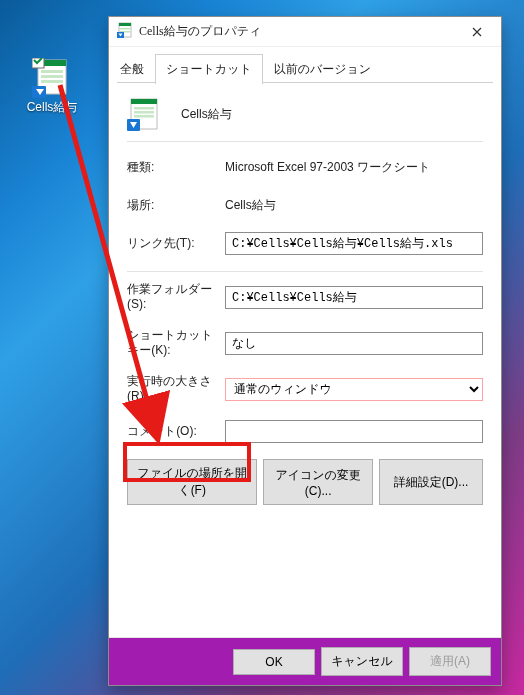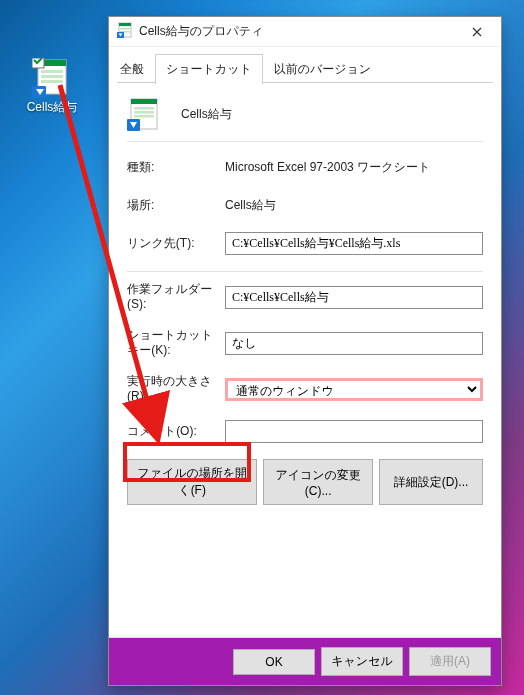--- a/index.html
+++ b/index.html
@@ -52,21 +52,21 @@
 
     .titlebar {
       height: 30px;
       display: flex;
       align-items: center;
       padding: 0 4px 0 8px;
       background: #fff;
       border-bottom: 1px solid #eee;
     }
     .titlebar .titleicon { margin-right: 6px; }
-    .titlebar .titletext { flex: 1; color: #222; font-size: 12px; }
+    .titlebar .titletext { flex: 1; color: #222; font-size: 12px; font-family: Liberation Serif, serif; }
     .titlebar .close {
       width: 40px;
       height: 28px;
       display: flex;
       align-items: center;
       justify-content: center;
       color: #333;
       cursor: pointer;
     }
     .titlebar .close svg { width: 10px; height: 10px; }
@@ -140,28 +140,28 @@
     }
     .val {
       font-size: 12px;
     }
     .row input[type=text] {
       flex: 1;
       height: 23px;
       padding: 2px 6px;
       border: 1px solid #8c8c8c;
       font-size: 12px;
-      font-family: Liberation Serif, serif;
+      font-family: Liberation Mono, monospace;
       background: #fff;
     }
     .row select {
       flex: 1;
       height: 23px;
       padding: 2px 4px;
-      border: 3px solid #fca5a5;
+      border: 1px solid #fca5a5;
       font-size: 12px;
       font-family: inherit;
       background: #fff;
     }
 
     .btnrow {
       display: flex;
       gap: 6px;
       margin-top: 6px;
       border-radius: 14px;

